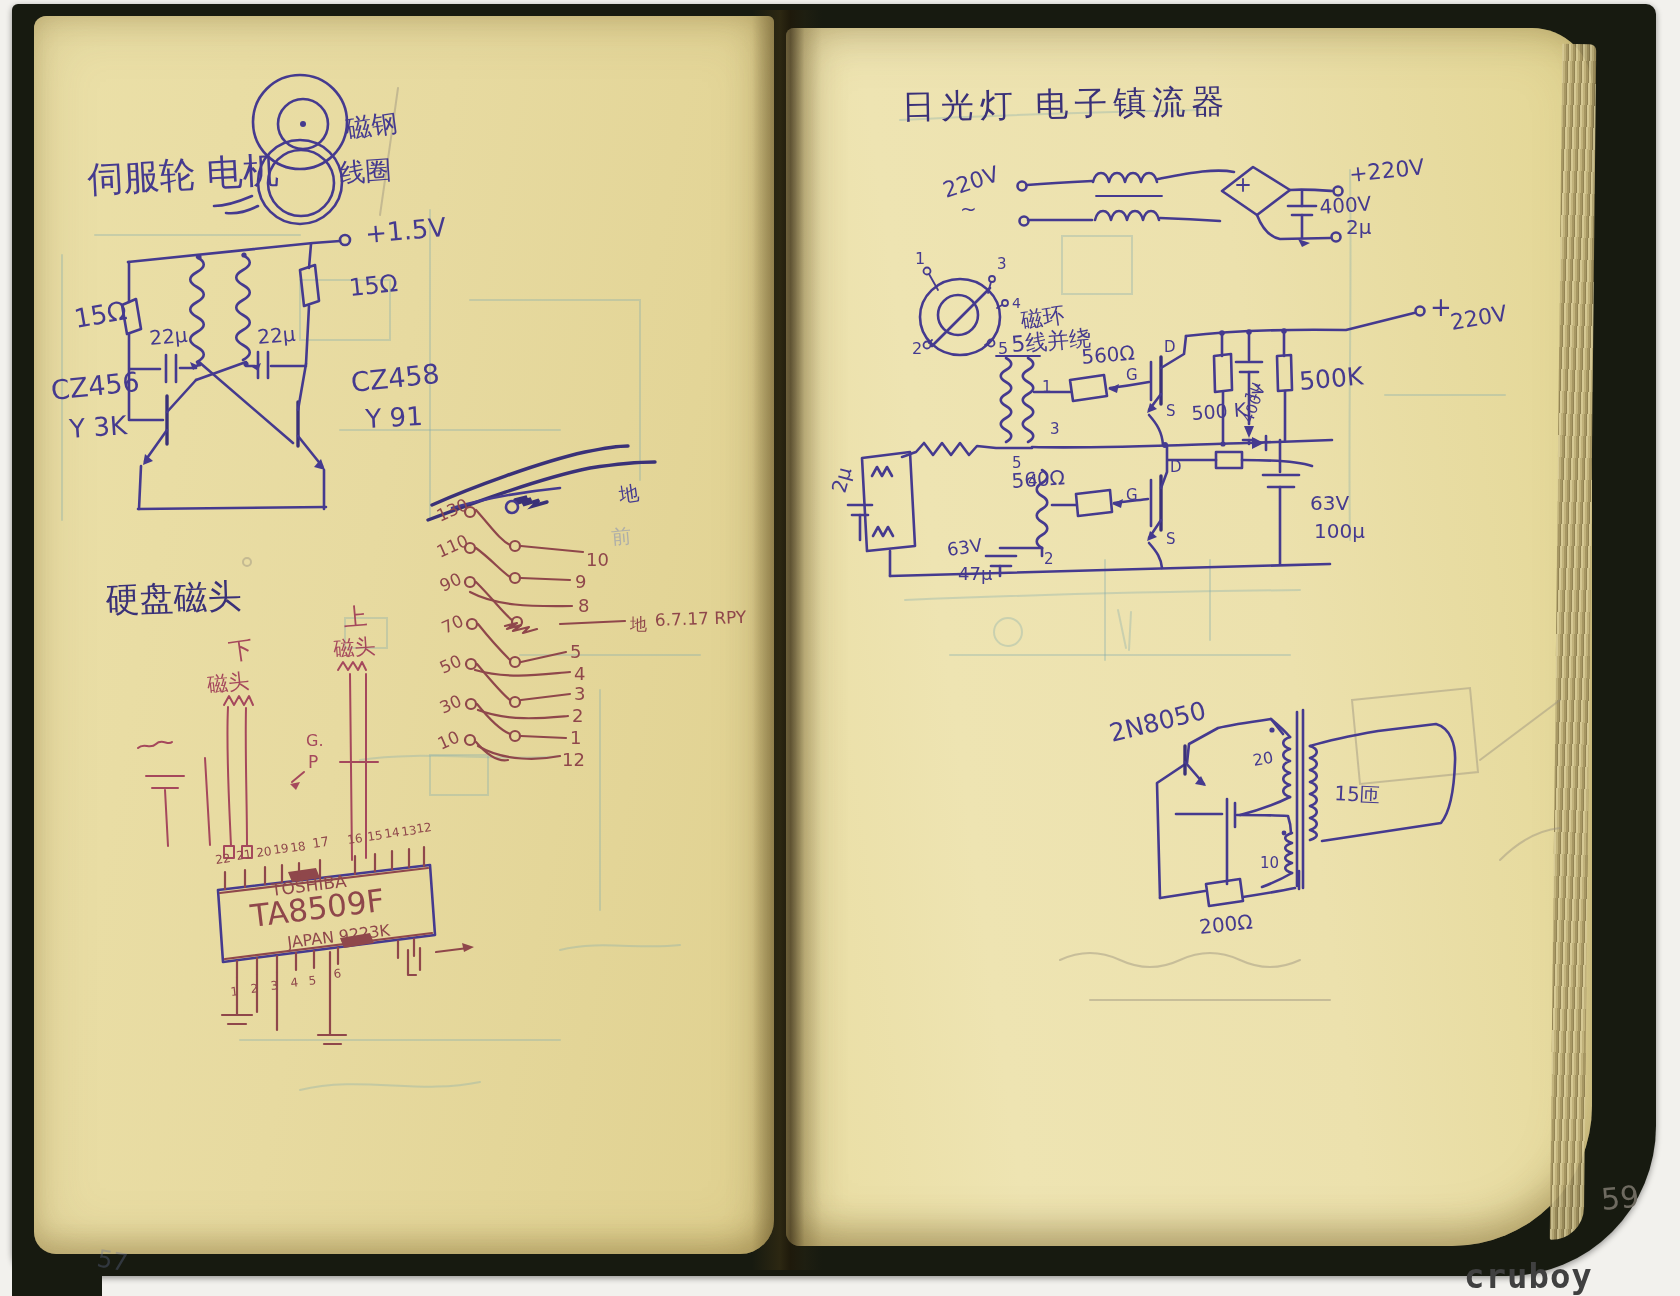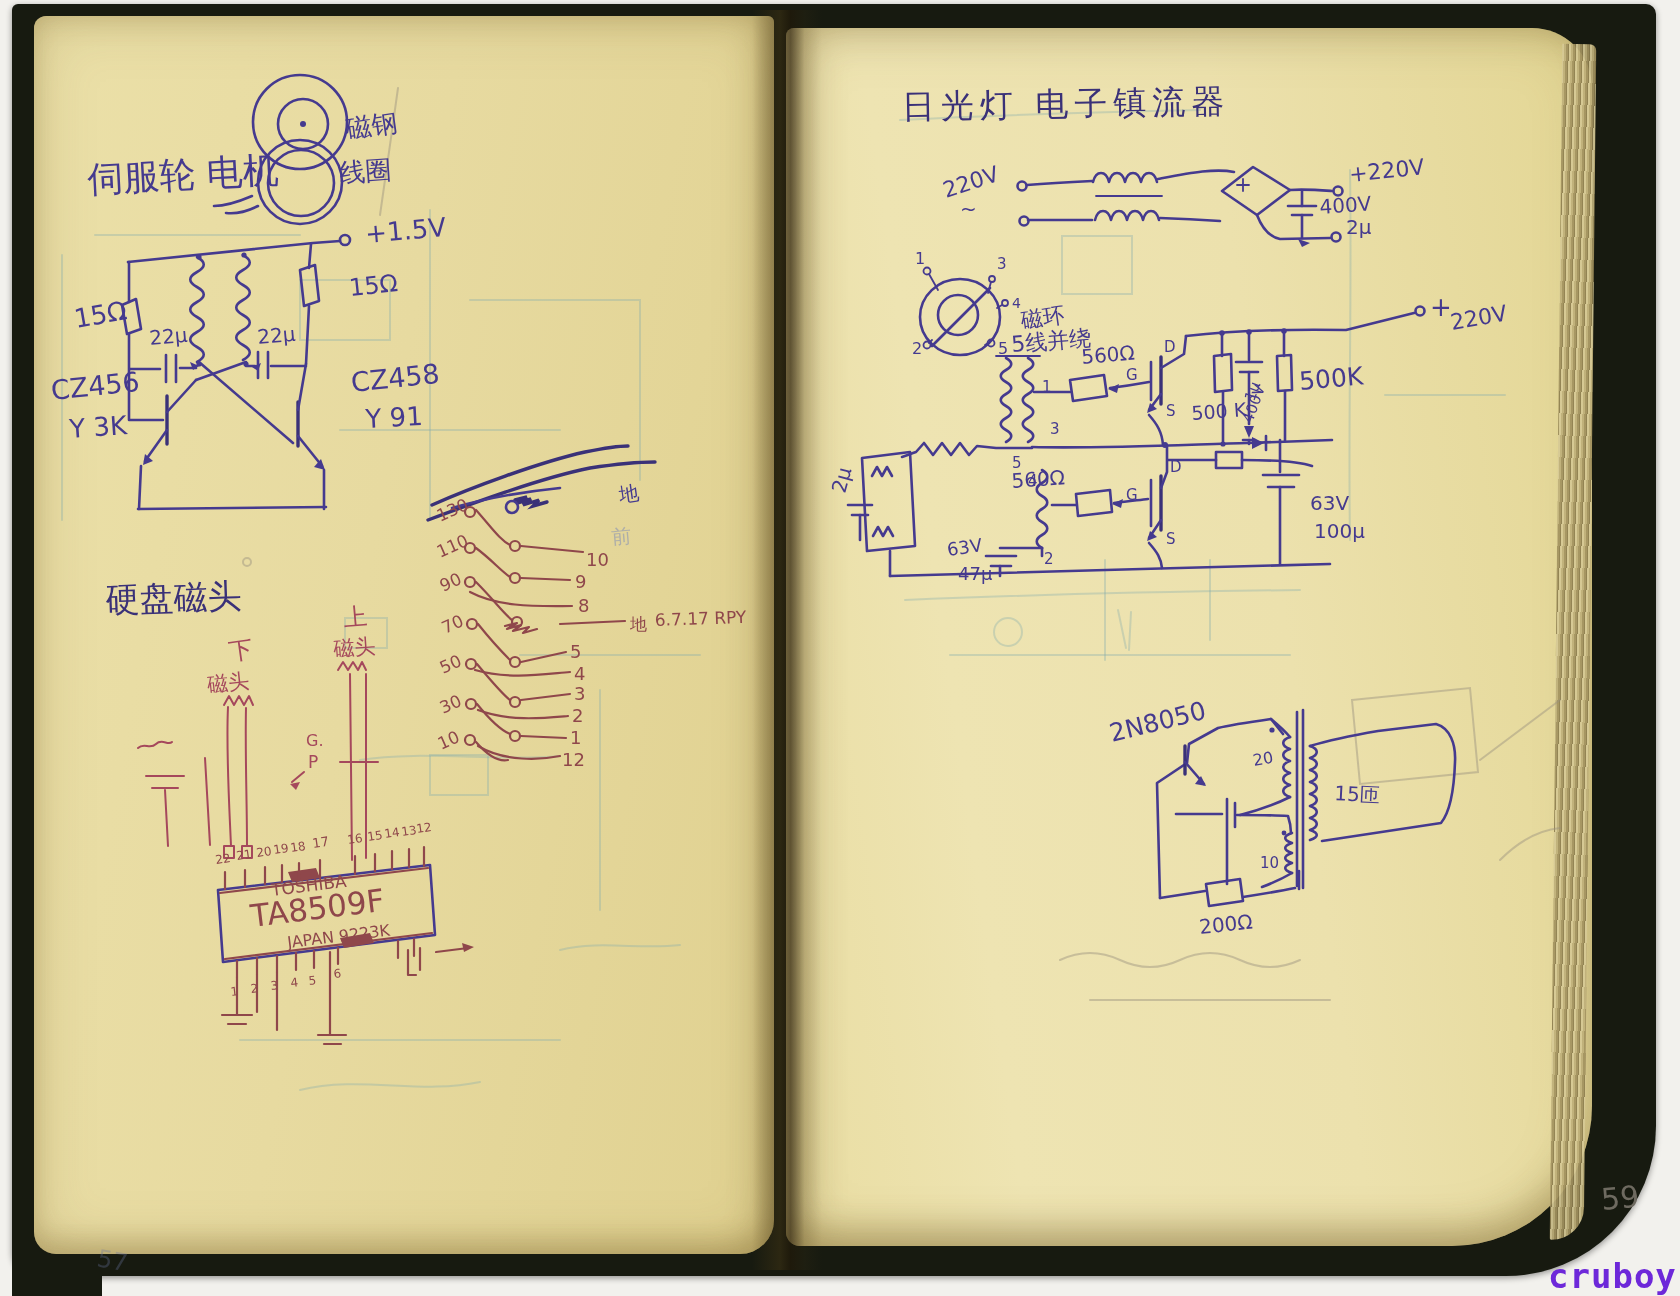--- a/index.html
+++ b/index.html
@@ -13,22 +13,22 @@
     box-shadow:inset 0 0 60px rgba(120,95,35,.25), inset -18px 0 30px rgba(110,85,30,.22), inset 0 -14px 24px rgba(110,85,30,.18);}
   #right-page{position:absolute;left:786px;top:28px;width:806px;height:1218px;
     border-radius:8px 60px 140px 14px;
     background:linear-gradient(262deg,#e3d694 0%,#ece1ad 40%,#eee4b2 75%,#e9dda2 100%);
     box-shadow:inset 0 0 60px rgba(120,95,35,.22), inset 24px 0 36px rgba(100,80,30,.28), inset 0 -20px 30px rgba(120,95,40,.25);}
   #page-edges{position:absolute;left:1556px;top:44px;width:34px;height:1196px;transform:rotate(.6deg);
     background:repeating-linear-gradient(92deg,#d6c995 0 2px,#bfb07a 2px 4px,#a2925f 4px 6px,#8d7e4f 6px 7px);
     border-radius:0 18px 90px 4px;opacity:.92;}
   #gutter{position:absolute;left:752px;top:10px;width:70px;height:1260px;
     background:linear-gradient(90deg,rgba(70,55,20,0) 0%,rgba(70,55,20,.45) 40%,rgba(35,25,8,.6) 55%,rgba(70,55,20,.15) 75%,rgba(70,55,20,0) 100%);}
-  #wm{position:absolute;left:1548px;top:1256px;font-family:"DejaVu Sans Mono",monospace;
-      font-weight:bold;font-size:34px;color:#6d28d9;letter-spacing:1px;}
+  #wm{position:absolute;left:1464px;top:1256px;font-family:"DejaVu Sans Mono",monospace;
+      font-weight:bold;font-size:34px;color:#404040;letter-spacing:1px;}
   svg{position:absolute;left:0;top:0;}
   svg text{font-family:"DejaVu Sans",sans-serif;}
   .k{stroke:#453a8f;fill:none;stroke-width:2.6;stroke-linecap:round;stroke-linejoin:round}
   .k2{stroke:#3a3178;fill:none;stroke-width:3.4;stroke-linecap:round}
   .kt{stroke:#453a8f;fill:none;stroke-width:1.8;stroke-linecap:round}
   .r{stroke:#a5485c;fill:none;stroke-width:2;stroke-linecap:round;stroke-linejoin:round}
   .rb{stroke:#8f474b;fill:none;stroke-width:2.2;stroke-linecap:round;stroke-linejoin:round}
   .gh{stroke:#7fa9ad;fill:none;stroke-width:2;opacity:.33;stroke-linecap:round}
   .pc{stroke:#98917f;fill:none;stroke-width:2;opacity:.45;stroke-linecap:round}
   .fk{fill:#453a8f;stroke:none}.fr{fill:#a5485c;stroke:none}.frb{fill:#8f474b;stroke:none}

